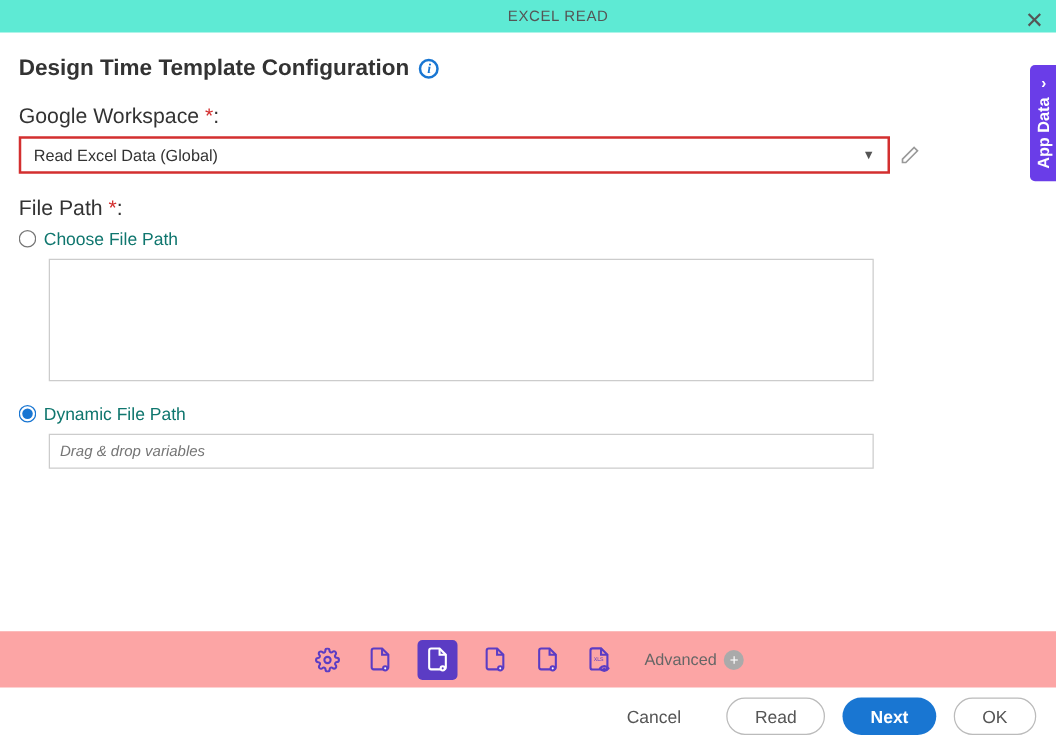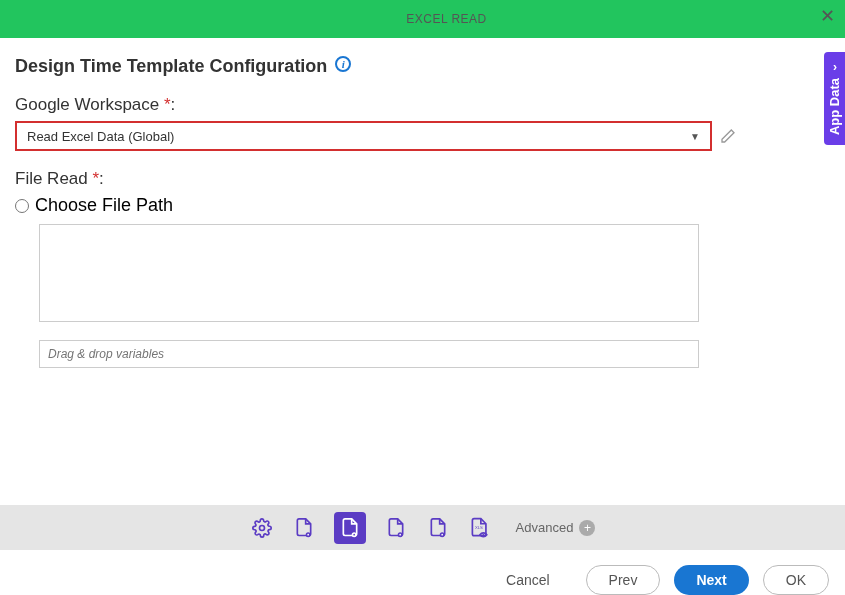--- a/index.html
+++ b/index.html
@@ -1,53 +1,53 @@
 <!DOCTYPE html>
 <html><head>
   <meta charset="utf-8">
   <style>
     * { box-sizing: border-box; margin: 0; padding: 0; }
     body { font-family: -apple-system, BlinkMacSystemFont, "Segoe UI", Arial, sans-serif; width: 845px; height: 595px; background: #fff; position: relative; overflow: hidden; }
     
-    .header { background: #22c55e; height: 38px; display: flex; align-items: center; justify-content: center; position: relative; padding-left: 48px; }
+    .header { background: #5eead4; height: 26px; display: flex; align-items: center; justify-content: center; position: relative; padding-left: 48px; }
     .header-title { font-size: 12px; color: #555; letter-spacing: 0.5px; }
     .close-btn { position: absolute; right: 10px; top: 5px; cursor: pointer; color: #555; font-size: 18px; }
     
     .content { padding: 18px 15px 0 15px; }
     
-    .section-title { font-size: 18px; font-weight: 600; color: #333; display: flex; gap: 8px; margin-bottom: 18px; }
+    .section-title { font-size: 18px; font-weight: 600; color: #333; display: flex; align-items: center; gap: 8px; margin-bottom: 18px; }
     .info-icon { width: 16px; height: 16px; border: 2px solid #1976d2; border-radius: 50%; display: inline-flex; align-items: center; justify-content: center; color: #1976d2; font-size: 11px; font-weight: bold; font-style: italic; font-family: Georgia, serif; }
     
     .label { font-size: 17px; color: #333; margin-bottom: 6px; }
     .required { color: #d32f2f; }
     
     .select-wrap { display: flex; align-items: center; gap: 8px; margin-bottom: 18px; }
     .select-box { flex: 0 0 697px; border: 2px solid #d32f2f; height: 30px; display: flex; align-items: center; justify-content: space-between; padding: 0 10px; font-size: 13px; color: #333; cursor: pointer; background: #fff; }
     .select-arrow { font-size: 10px; color: #555; }
     .edit-icon { color: #999; cursor: pointer; font-size: 16px; }
     
     .radio-row { display: flex; align-items: center; gap: 6px; margin-bottom: 8px; }
     .radio-row input[type="radio"] { width: 14px; height: 14px; accent-color: #1976d2; }
-    .radio-label { font-size: 18px; color: #000000; cursor: pointer; }
+    .radio-label { font-size: 14px; color: #0f766e; cursor: pointer; }
     
     .empty-box { margin-left: 24px; width: 660px; height: 98px; border: 1px solid #ccc; margin-bottom: 18px; background: #fff; }
     
     .dynamic-input { margin-left: 24px; width: 660px; height: 28px; border: 1px solid #ccc; padding: 0 8px; font-size: 12px; color: #a16207; font-style: italic; background: #fff; }
     
     .app-data-tab { position: absolute; right: 0; top: 52px; background: #6a3de8; color: #fff; writing-mode: vertical-rl; padding: 14px 3px 10px 3px; font-size: 13px; font-weight: 600; cursor: pointer; border-radius: 4px 0 0 4px; display: flex; align-items: center; gap: 8px; }
     .app-data-tab .chev { transform: rotate(90deg); display: inline-block; font-size: 12px; }
     .app-data-tab .txt { transform: rotate(180deg); }
     
-    .toolbar { position: absolute; bottom: 45px; left: 0; right: 0; height: 45px; background: #e5e5e5; display: flex; align-items: center; justify-content: center; gap: 18px; }
+    .toolbar { position: absolute; bottom: 45px; left: 0; right: 0; height: 45px; background: #fca5a5; display: flex; align-items: center; justify-content: center; gap: 18px; }
     .tool-icon { width: 24px; height: 24px; display: flex; align-items: center; justify-content: center; cursor: pointer; color: #5b3cc4; }
     .tool-icon.active { background: #5b3cc4; border-radius: 4px; color: #fff; width: 32px; height: 32px; }
     .advanced { font-size: 13px; color: #666; display: flex; align-items: center; gap: 6px; cursor: pointer; margin-left: 6px; }
     .plus-circle { width: 16px; height: 16px; border-radius: 50%; background: #aaa; color: #fff; display: inline-flex; align-items: center; justify-content: center; font-size: 12px; }
     
-    .footer { position: absolute; bottom: 0; left: 0; right: 0; height: 45px; display: flex; align-items: flex-end; justify-content: flex-end; gap: 14px; padding-right: 16px; }
+    .footer { position: absolute; bottom: 0; left: 0; right: 0; height: 45px; display: flex; align-items: center; justify-content: flex-end; gap: 14px; padding-right: 16px; }
     .btn { border-radius: 18px; height: 30px; padding: 0 22px; font-size: 14px; cursor: pointer; border: none; }
     .btn-ghost { background: transparent; color: #555; }
     .btn-outline { background: #fff; border: 1px solid #bbb; color: #555; }
     .btn-primary { background: #1976d2; color: #ffffff; font-weight: 600; }
     
     svg { display: block; }
   </style>
 </head>
 <body>
 
@@ -71,29 +71,33 @@
       <span class="select-arrow">▼</span>
     </div>
     <span class="edit-icon">
       <svg width="16" height="16" viewBox="0 0 24 24" fill="none" stroke="#999" stroke-width="2">
           <path d="M17 3l4 4L7 21H3v-4L17 3z"></path>
         </svg>
     </span>
   </div>
 
   <div class="label">
-    <span>File Read </span><span class="required">*</span><span>:</span>
+    <span>File Path </span><span class="required">*</span><span>:</span>
   </div>
 
   <div class="radio-row">
     <input type="radio" name="fp" style="">
     <label class="radio-label">Choose File Path</label>
   </div>
   <div class="empty-box"></div>
 
+  <div class="radio-row">
+    <input type="radio" name="fp" checked="" style="">
+    <label class="radio-label">Dynamic File Path</label>
+  </div>
   <input type="text" class="dynamic-input" placeholder="Drag &amp; drop variables" style="">
 </div>
 
 <div class="app-data-tab">
   <span class="chev">‹</span>
   <span class="txt">App Data</span>
 </div>
 
 <div class="toolbar">
   <div class="tool-icon">
@@ -144,16 +148,16 @@
       </svg>
   </div>
   <div class="advanced">
     <span>Advanced</span>
     <span class="plus-circle">+</span>
   </div>
 </div>
 
 <div class="footer">
   <button class="btn btn-ghost">Cancel</button>
-  <button class="btn btn-outline">Prev</button>
+  <button class="btn btn-outline">Read</button>
   <button class="btn btn-primary">Next</button>
   <button class="btn btn-outline">OK</button>
 </div>
 
 </body></html>

